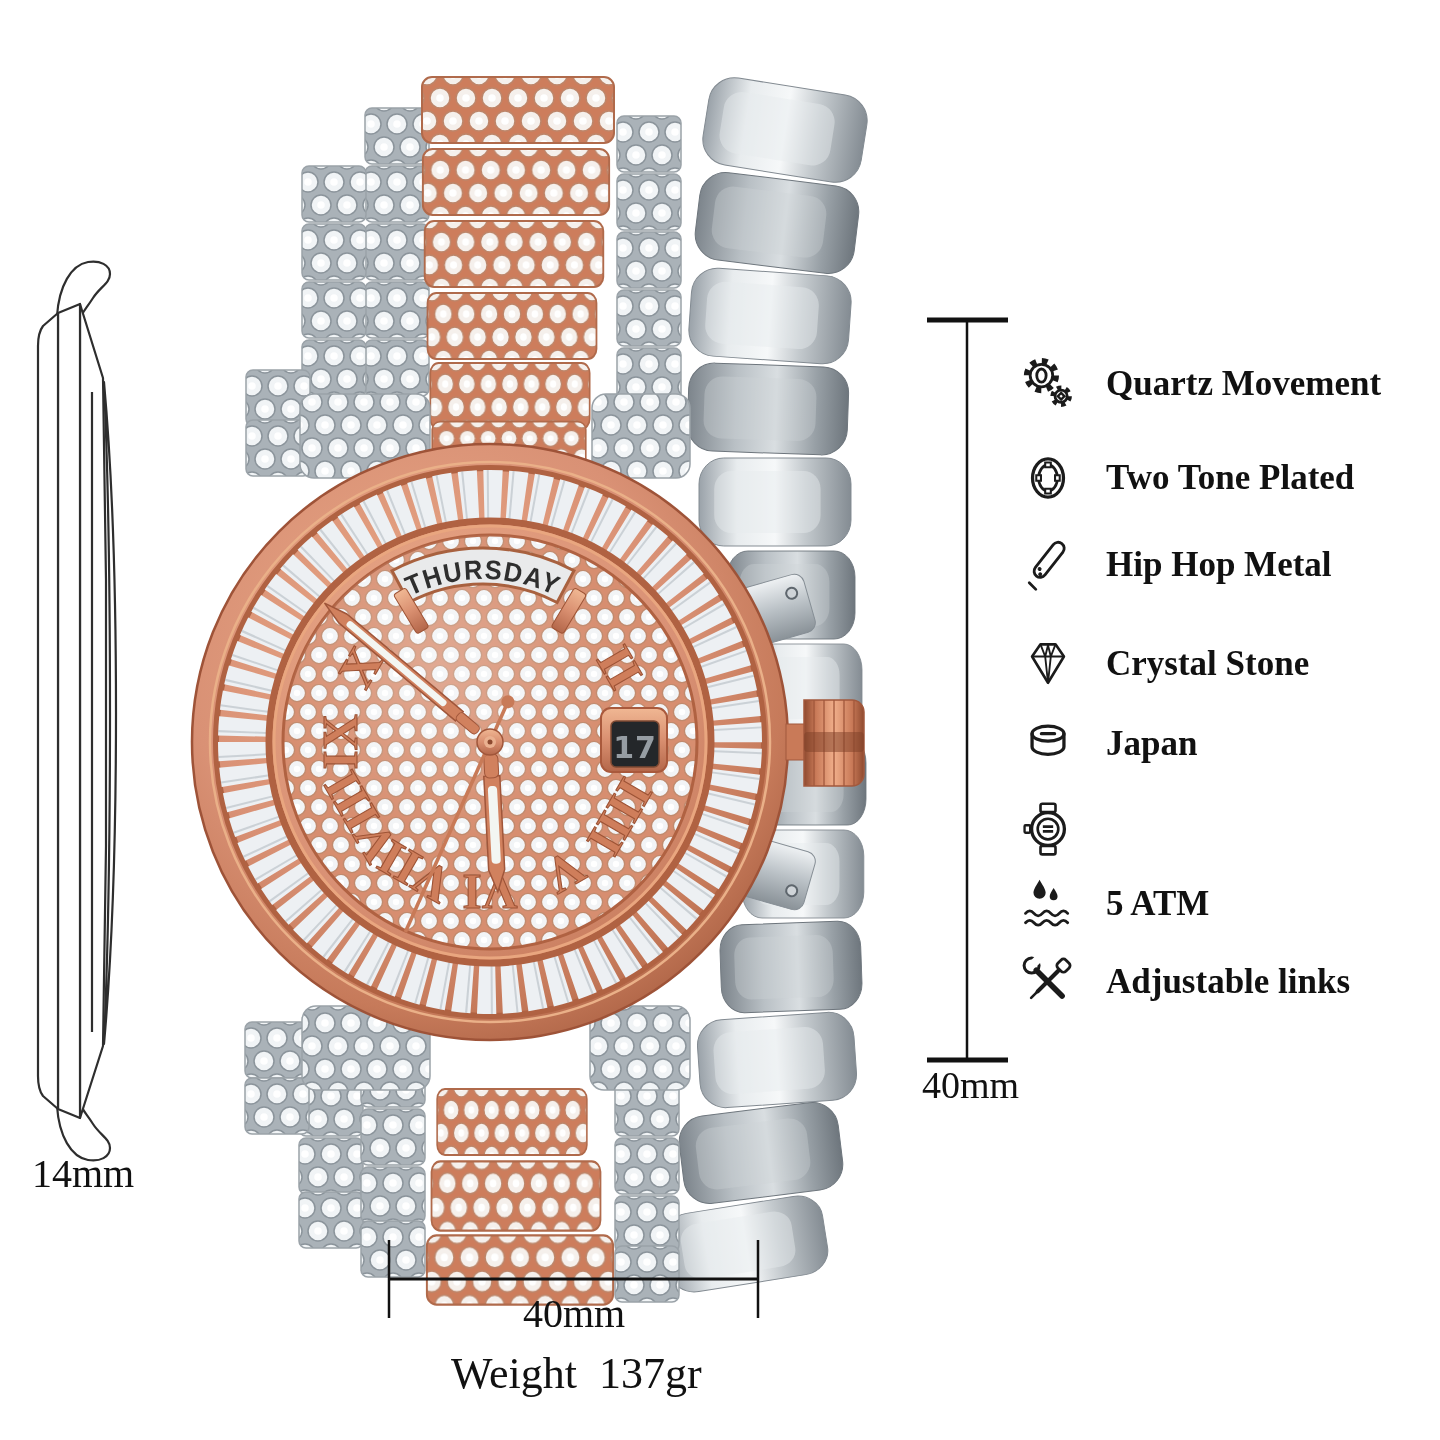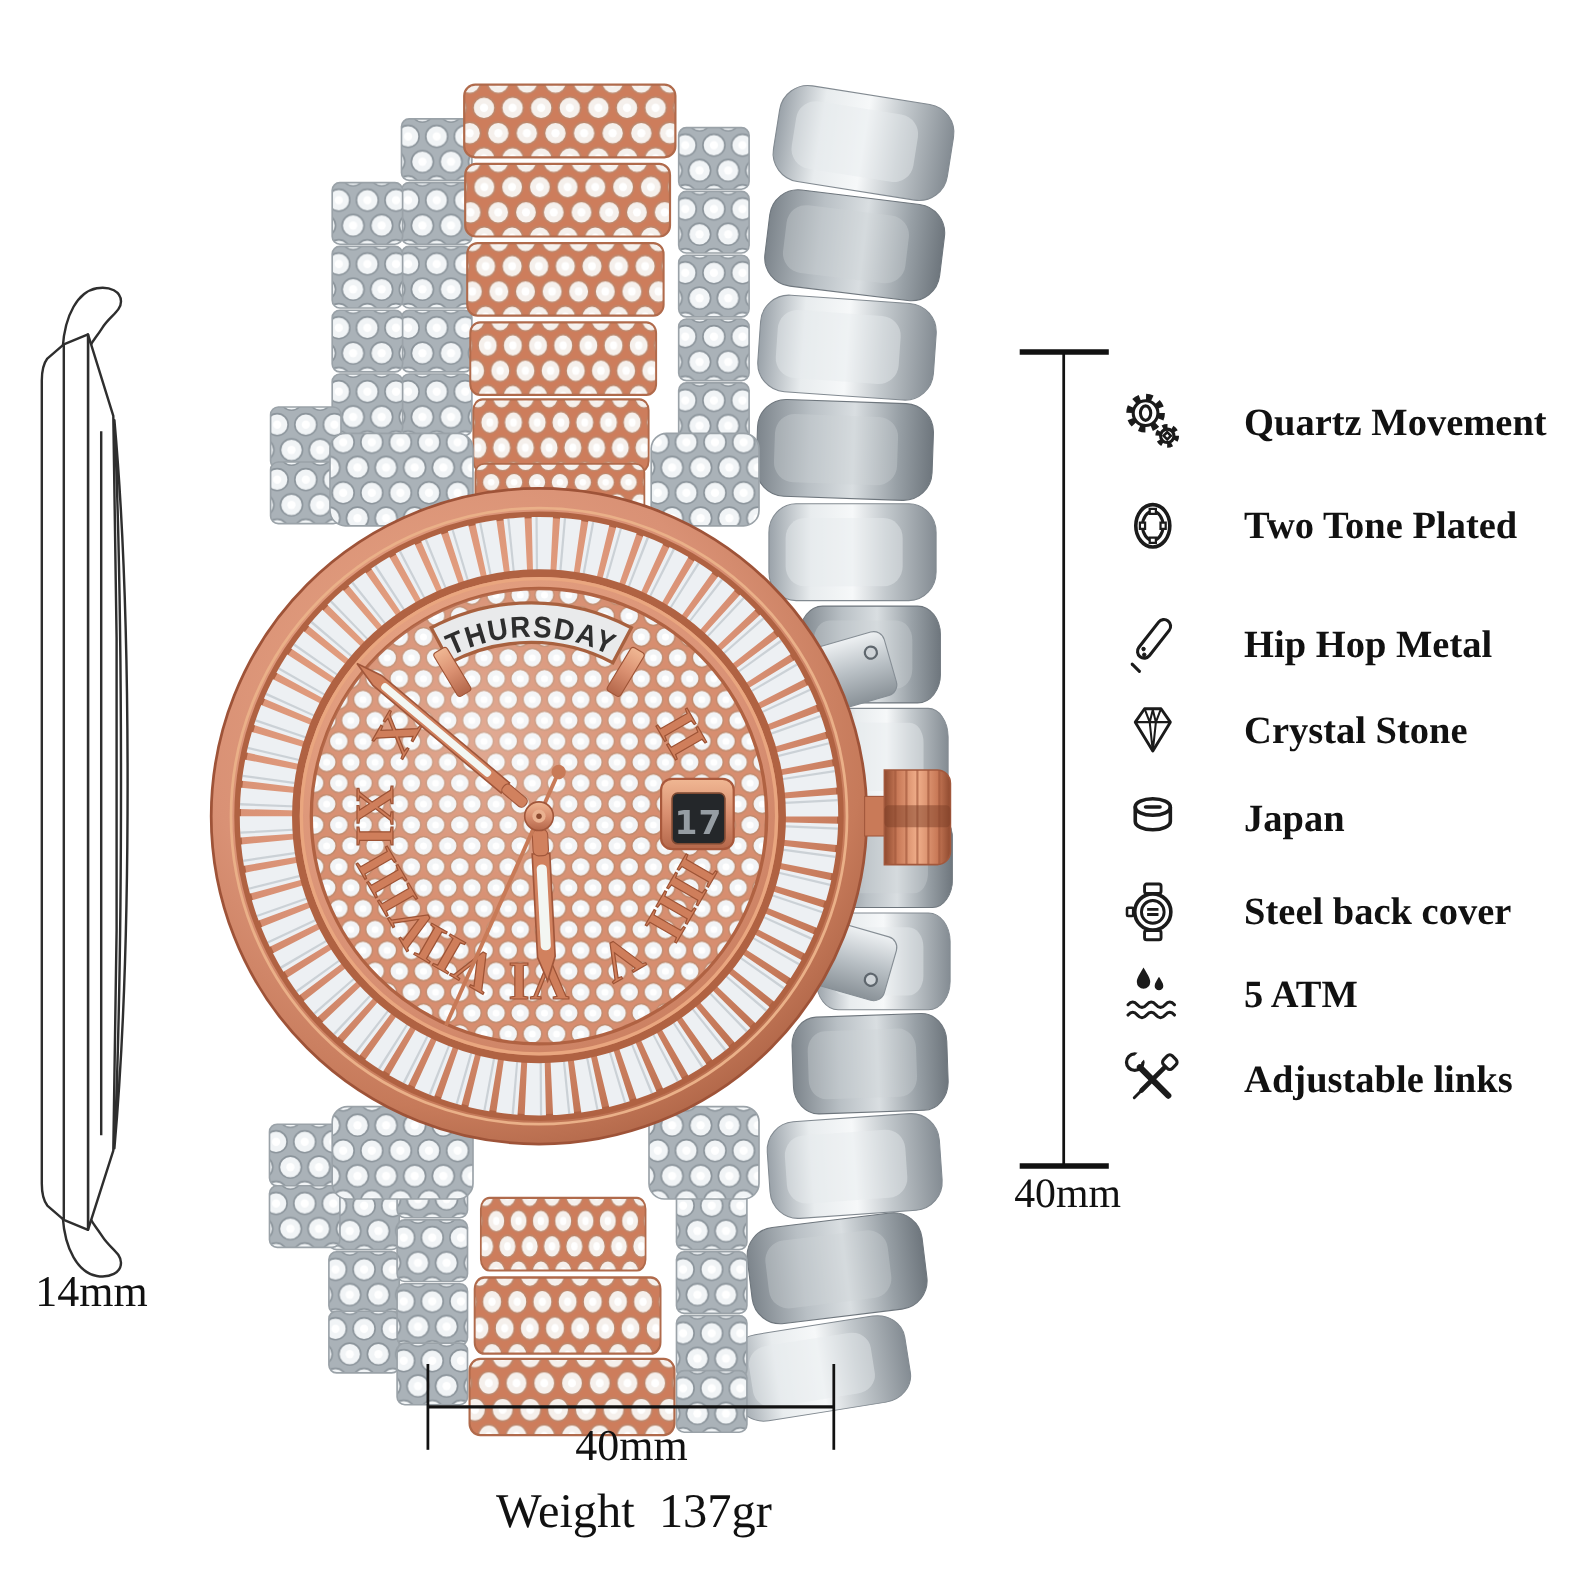--- a/index.html
+++ b/index.html
@@ -6,21 +6,21 @@
   body{width:1440px;height:1440px;position:relative;font-family:"Liberation Serif",serif;}
   .stage{position:absolute;inset:0;width:1440px;height:1440px;background:#ffffff;overflow:hidden;}
   #art{position:absolute;left:0;top:0;width:1440px;height:1440px;}
   .dim-label{position:absolute;font-family:"Liberation Serif",serif;font-weight:400;color:#111111;}
   #label-14mm{left:32px;top:1150px;width:120px;text-align:left;font-size:40px;}
   #label-40mm-right{left:922px;top:1063px;width:92px;text-align:center;font-size:38px;}
   #label-40mm-bottom{left:389px;top:1290px;width:370px;text-align:center;font-size:40px;}
   #label-weight{left:451px;top:1348px;font-size:44px;white-space:pre;}
   .feature-row{position:absolute;left:1018px;display:flex;align-items:center;gap:28px;height:64px;}
   .feature-row .ficon{width:60px;height:60px;flex:0 0 60px;}
-  .feature-row .flabel{font-family:"Liberation Serif",serif;font-weight:700;font-size:35px;color:#111111;white-space:nowrap;margin-left:25px;}
+  .feature-row .flabel{font-family:"Liberation Serif",serif;font-weight:700;font-size:35px;color:#111111;white-space:nowrap;}
   .rn{font-family:"Liberation Serif",serif;font-weight:700;font-size:50px;fill:#cf7e5b;stroke:#9d5335;stroke-width:1.1px;}
   .dayTxt{font-family:"Liberation Sans",sans-serif;font-weight:600;font-size:27px;fill:#2e2e2e;letter-spacing:1.5px;}
   .dateTxt{font-family:"DejaVu Sans",sans-serif;font-weight:700;font-size:30px;fill:#969da3;letter-spacing:1px;}
 </style>
 </head>
 <body>
 
 <div class="stage">
 
 <svg id="art" viewBox="0 0 1440 1440">
@@ -318,21 +318,21 @@
     <svg class="ficon" viewBox="0 0 64 64">
       <g stroke="#1b1b1b" fill="none">
         <ellipse cx="32" cy="32" rx="16.5" ry="20.5" stroke-width="3.5"></ellipse>
         <ellipse cx="32" cy="32" rx="10" ry="14" stroke-width="3"></ellipse>
         <path d="M29,15.5 h6 v5 h-6 z M29,43.5 h6 v5 h-6 z M19.5,29 h5 v6 h-5 z M39.5,29 h5 v6 h-5 z" stroke-width="2.2" fill="#ffffff"></path>
       </g>
     </svg>
     <span class="flabel">Two Tone Plated</span>
   </div>
 
-  <div class="feature-row" style="top:554px">
+  <div class="feature-row" style="top:533px">
     <svg class="ficon" viewBox="0 0 64 64">
       <g stroke="#1b1b1b" fill="none" stroke-linecap="round">
         <g transform="rotate(38 32 28)">
           <rect x="25.5" y="4" width="13" height="44" rx="6.5" stroke-width="3"></rect>
           <circle cx="30" cy="40" r="1.6" fill="#1b1b1b"></circle>
           <circle cx="34" cy="44" r="1.6" fill="#1b1b1b"></circle>
         </g>
         <path d="M12,51 L19,58" stroke-width="3"></path>
       </g>
     </svg>
@@ -364,21 +364,20 @@
     <svg class="ficon" viewBox="0 0 64 64">
       <g stroke="#1b1b1b" fill="none">
         <rect x="24" y="5" width="16" height="9" rx="2" stroke-width="2.8"></rect>
         <rect x="24" y="50" width="16" height="9" rx="2" stroke-width="2.8"></rect>
         <rect x="7" y="28" width="6" height="8" rx="1" stroke-width="2.5"></rect>
         <circle cx="32" cy="32" r="17.5" stroke-width="3.5"></circle>
         <circle cx="32" cy="32" r="11" stroke-width="2.8"></circle>
         <path d="M26.5,29.5 H37.5 M26.5,34.5 H37.5" stroke-width="2.8"></path>
       </g>
     </svg>
-    <span class="flabel">Steel back cover</span>
   </div>
 
   <div class="feature-row" style="top:872px">
     <svg class="ficon" viewBox="0 0 64 64">
       <path d="M23,6 C20,11.5 16.5,16 16.5,20 A6.5,6.5 0 0 0 29.5,20 C29.5,16 26,11.5 23,6 Z" fill="#1b1b1b"></path>
       <path d="M38,15 C36,18.5 33.8,21.3 33.8,23.8 A4.2,4.2 0 0 0 42.2,23.8 C42.2,21.3 40,18.5 38,15 Z" fill="#1b1b1b"></path>
       <g stroke="#1b1b1b" fill="none" stroke-width="3" stroke-linecap="round">
         <path d="M8,42 C11,38.5 14,38.5 17,42 C20,45.5 23,45.5 26,42 C29,38.5 32,38.5 35,42 C38,45.5 41,45.5 44,42 C47,38.5 50,38.5 53,42"></path>
         <path d="M8,52 C11,48.5 14,48.5 17,52 C20,55.5 23,55.5 26,52 C29,48.5 32,48.5 35,52 C38,55.5 41,55.5 44,52 C47,48.5 50,48.5 53,52"></path>
       </g>

